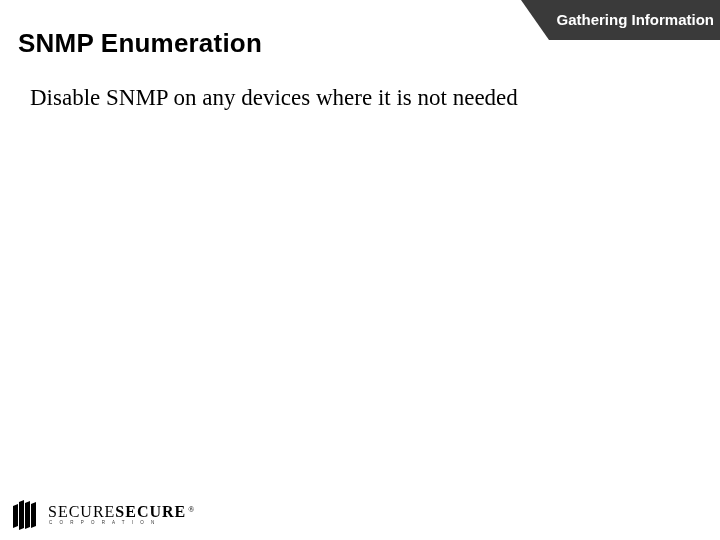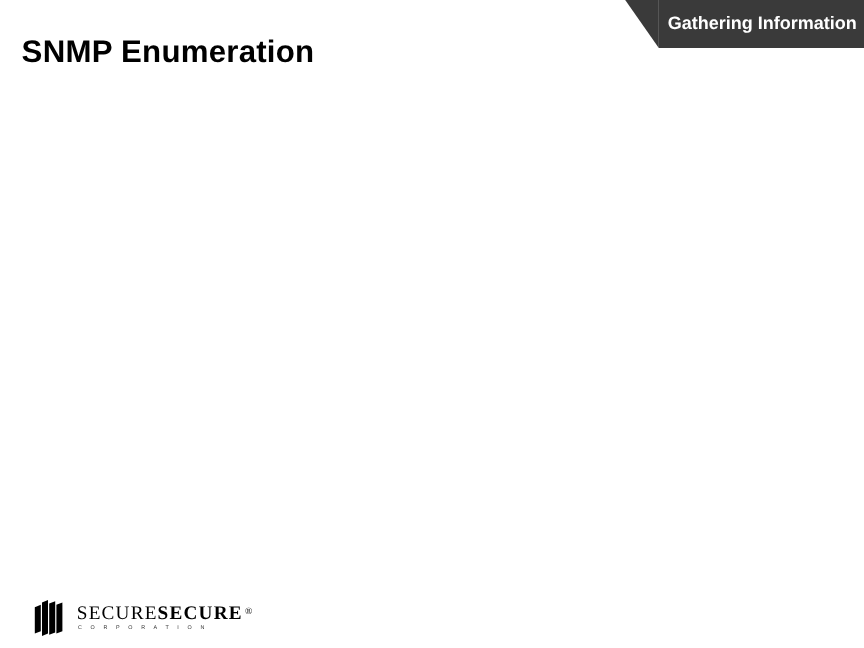--- a/index.html
+++ b/index.html
@@ -60,21 +60,21 @@
     font-family: "Times New Roman", Times, serif;
     font-size: 23px;
     line-height: 1.35;
     color: #000;
     margin-bottom: 18px;
   }
 
   
   .footer-logo {
     position: absolute;
-    left: 26px;
+    left: 10px;
     bottom: 10px;
     display: flex;
     align-items: center;
     gap: 2px;
   }
   .logo-mark { width: 36px; height: 30px; }
   .logo-text {
     display: flex;
     flex-direction: column;
     line-height: 0.9;
@@ -110,20 +110,21 @@
     </div>
     <div class="corner-tab">
       <div class="slant"></div>
       <div class="label-box">
         <span>Gathering Information</span>
       </div>
     </div>
   </div>
 
   <div class="body">
+    <p class="bullet">Disable SNMP on any devices where it is not needed</p>
   </div>
 
   <div class="footer-logo">
     <svg class="logo-mark" viewBox="0 0 36 30">
       <g fill="#000">
         <polygon points="3,6 8,4 8,26 3,28"></polygon>
         <polygon points="9,3 14,1 14,29 9,31" transform="translate(0,-1)"></polygon>
         <polygon points="15,4 20,2 20,28 15,30" transform="translate(0,-1)"></polygon>
         <polygon points="21,5 26,3 26,27 21,29" transform="translate(0,-1)"></polygon>
       </g>

